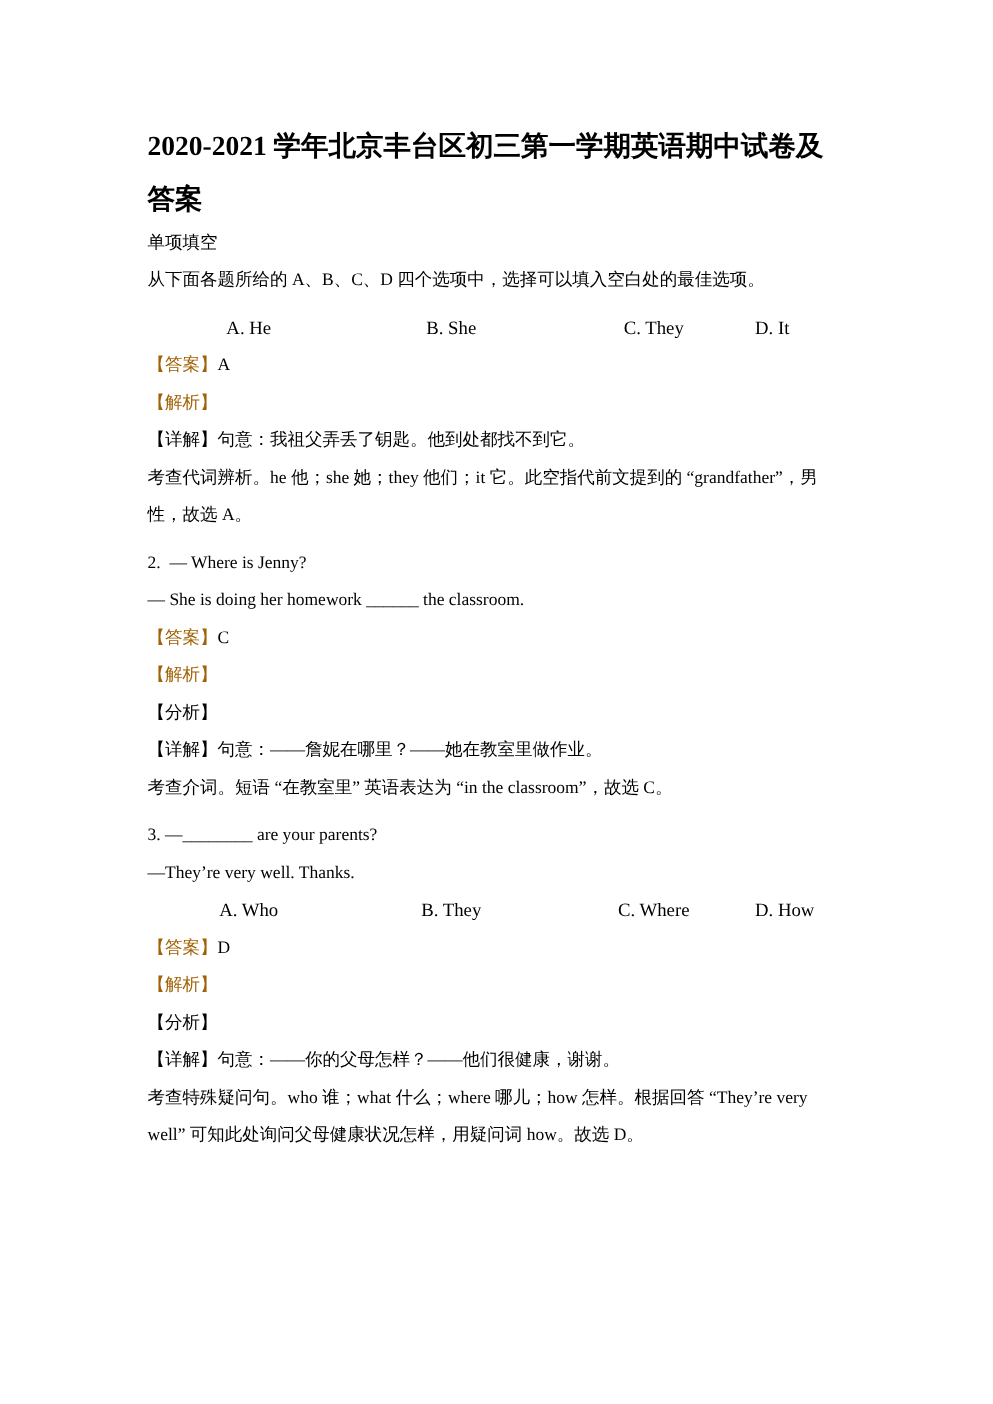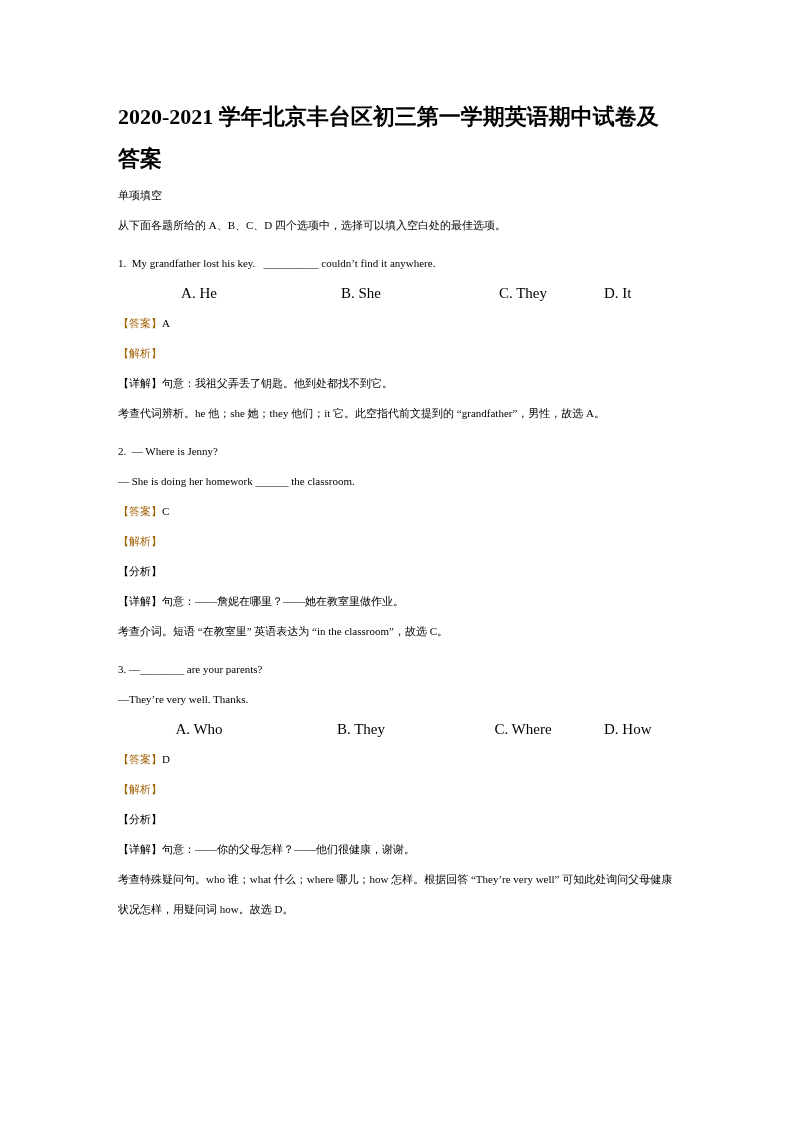--- a/index.html
+++ b/index.html
@@ -17,21 +17,21 @@
     background: #ffffff;
   }
   .title {
     font-size: 22px;
     font-weight: bold;
     line-height: 42px;
     margin: 0;
     white-space: pre-wrap;
   }
   .line {
-    font-size: 11px;
+    font-size: 14px;
     line-height: 30px;
     white-space: pre-wrap;
   }
   .question { margin-top: 8px; }
   .options {
     display: flex;
     font-size: 15px;
     line-height: 30px;
     text-align: center;
   }
@@ -43,21 +43,20 @@
 <body>
 
 <div class="page">
 
   <h1 class="title">2020-2021 学年北京丰台区初三第一学期英语期中试卷及答案</h1>
 
   <div class="line">单项填空</div>
   <div class="line">从下面各题所给的 A、B、C、D 四个选项中，选择可以填入空白处的最佳选项。</div>
 
   <section class="question">
-    <div class="line">1.  My grandfather lost his key.   __________ couldn’t find it anywhere.</div>
     <div class="options">
       <span class="opt">A. He</span>
       <span class="opt">B. She</span>
       <span class="opt">C. They</span>
       <span class="opt">D. It</span>
     </div>
     <div class="line"><span class="blue">【答案】</span><span>A</span></div>
     <div class="line"><span class="blue">【解析】</span></div>
     <div class="line"><span>【详解】</span><span>句意：我祖父弄丢了钥匙。他到处都找不到它。</span></div>
     <div class="line">考查代词辨析。he 他；she 她；they 他们；it 它。此空指代前文提到的 “grandfather”，男性，故选 A。</div>

